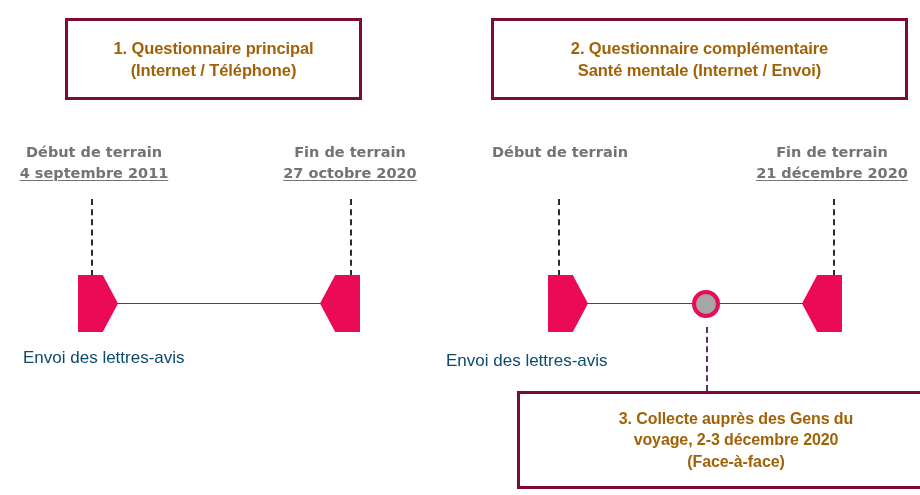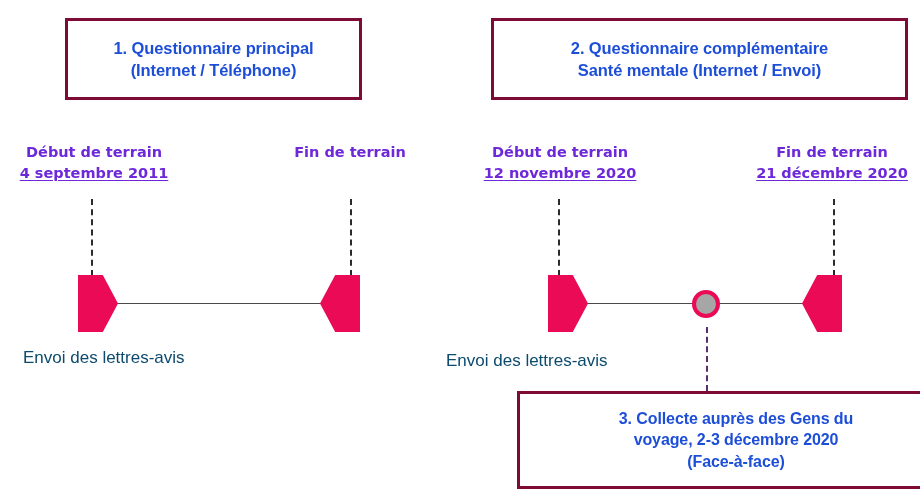--- a/index.html
+++ b/index.html
@@ -23,38 +23,38 @@
     border: 3px solid #7d0b36;
     background: #ffffff;
     display: flex;
     flex-direction: column;
     align-items: center;
     justify-content: center;
     text-align: center;
     font-weight: bold;
     font-size: 16.5px;
     line-height: 1.35;
-    color: #1d4ed8;
+    color: #a16207;
     letter-spacing: -0.1px;
   }
   #box-main      { left: 65px;  top: 18px;  width: 297px; height: 82px; }
   #box-mental    { left: 491px; top: 18px;  width: 417px; height: 82px; }
   #box-collecte  { left: 517px; top: 391px; width: 438px; height: 98px;
                    font-size: 16px; }
 
   .title-line { display: block; white-space: nowrap; }
 
   
   .date-label {
     position: absolute;
     text-align: center;
     font-family: "DejaVu Sans", sans-serif;
     font-size: 14.5px;
     font-weight: bold;
-    color: #6d28d9;
+    color: #737373;
     line-height: 1.42;
     white-space: nowrap;
   }
   .date-label .kind { display: block; }
   .date-label .date {
     display: block;
     text-decoration: underline;
     text-underline-offset: 2px;
   }
 
@@ -133,25 +133,25 @@
   <span class="title-line">Santé mentale (Internet / Envoi)</span>
 </div>
 
 <div class="date-label" id="lbl-a-start">
   <span class="kind">Début de terrain</span>
   <span class="date">4 septembre 2011</span>
 </div>
 
 <div class="date-label" id="lbl-a-end">
   <span class="kind">Fin de terrain</span>
+  <span class="date">27 octobre 2020</span>
 </div>
 
 <div class="date-label" id="lbl-b-start">
   <span class="kind">Début de terrain</span>
-  <span class="date">12 novembre 2020</span>
 </div>
 
 <div class="date-label" id="lbl-b-end">
   <span class="kind">Fin de terrain</span>
   <span class="date">21 décembre 2020</span>
 </div>
 
 <div class="dash-v" style="left:91px;  top:199px; height:77px;"></div>
 <div class="dash-v" style="left:350px; top:199px; height:77px;"></div>
 <div class="dash-v" style="left:558px; top:199px; height:77px;"></div>

